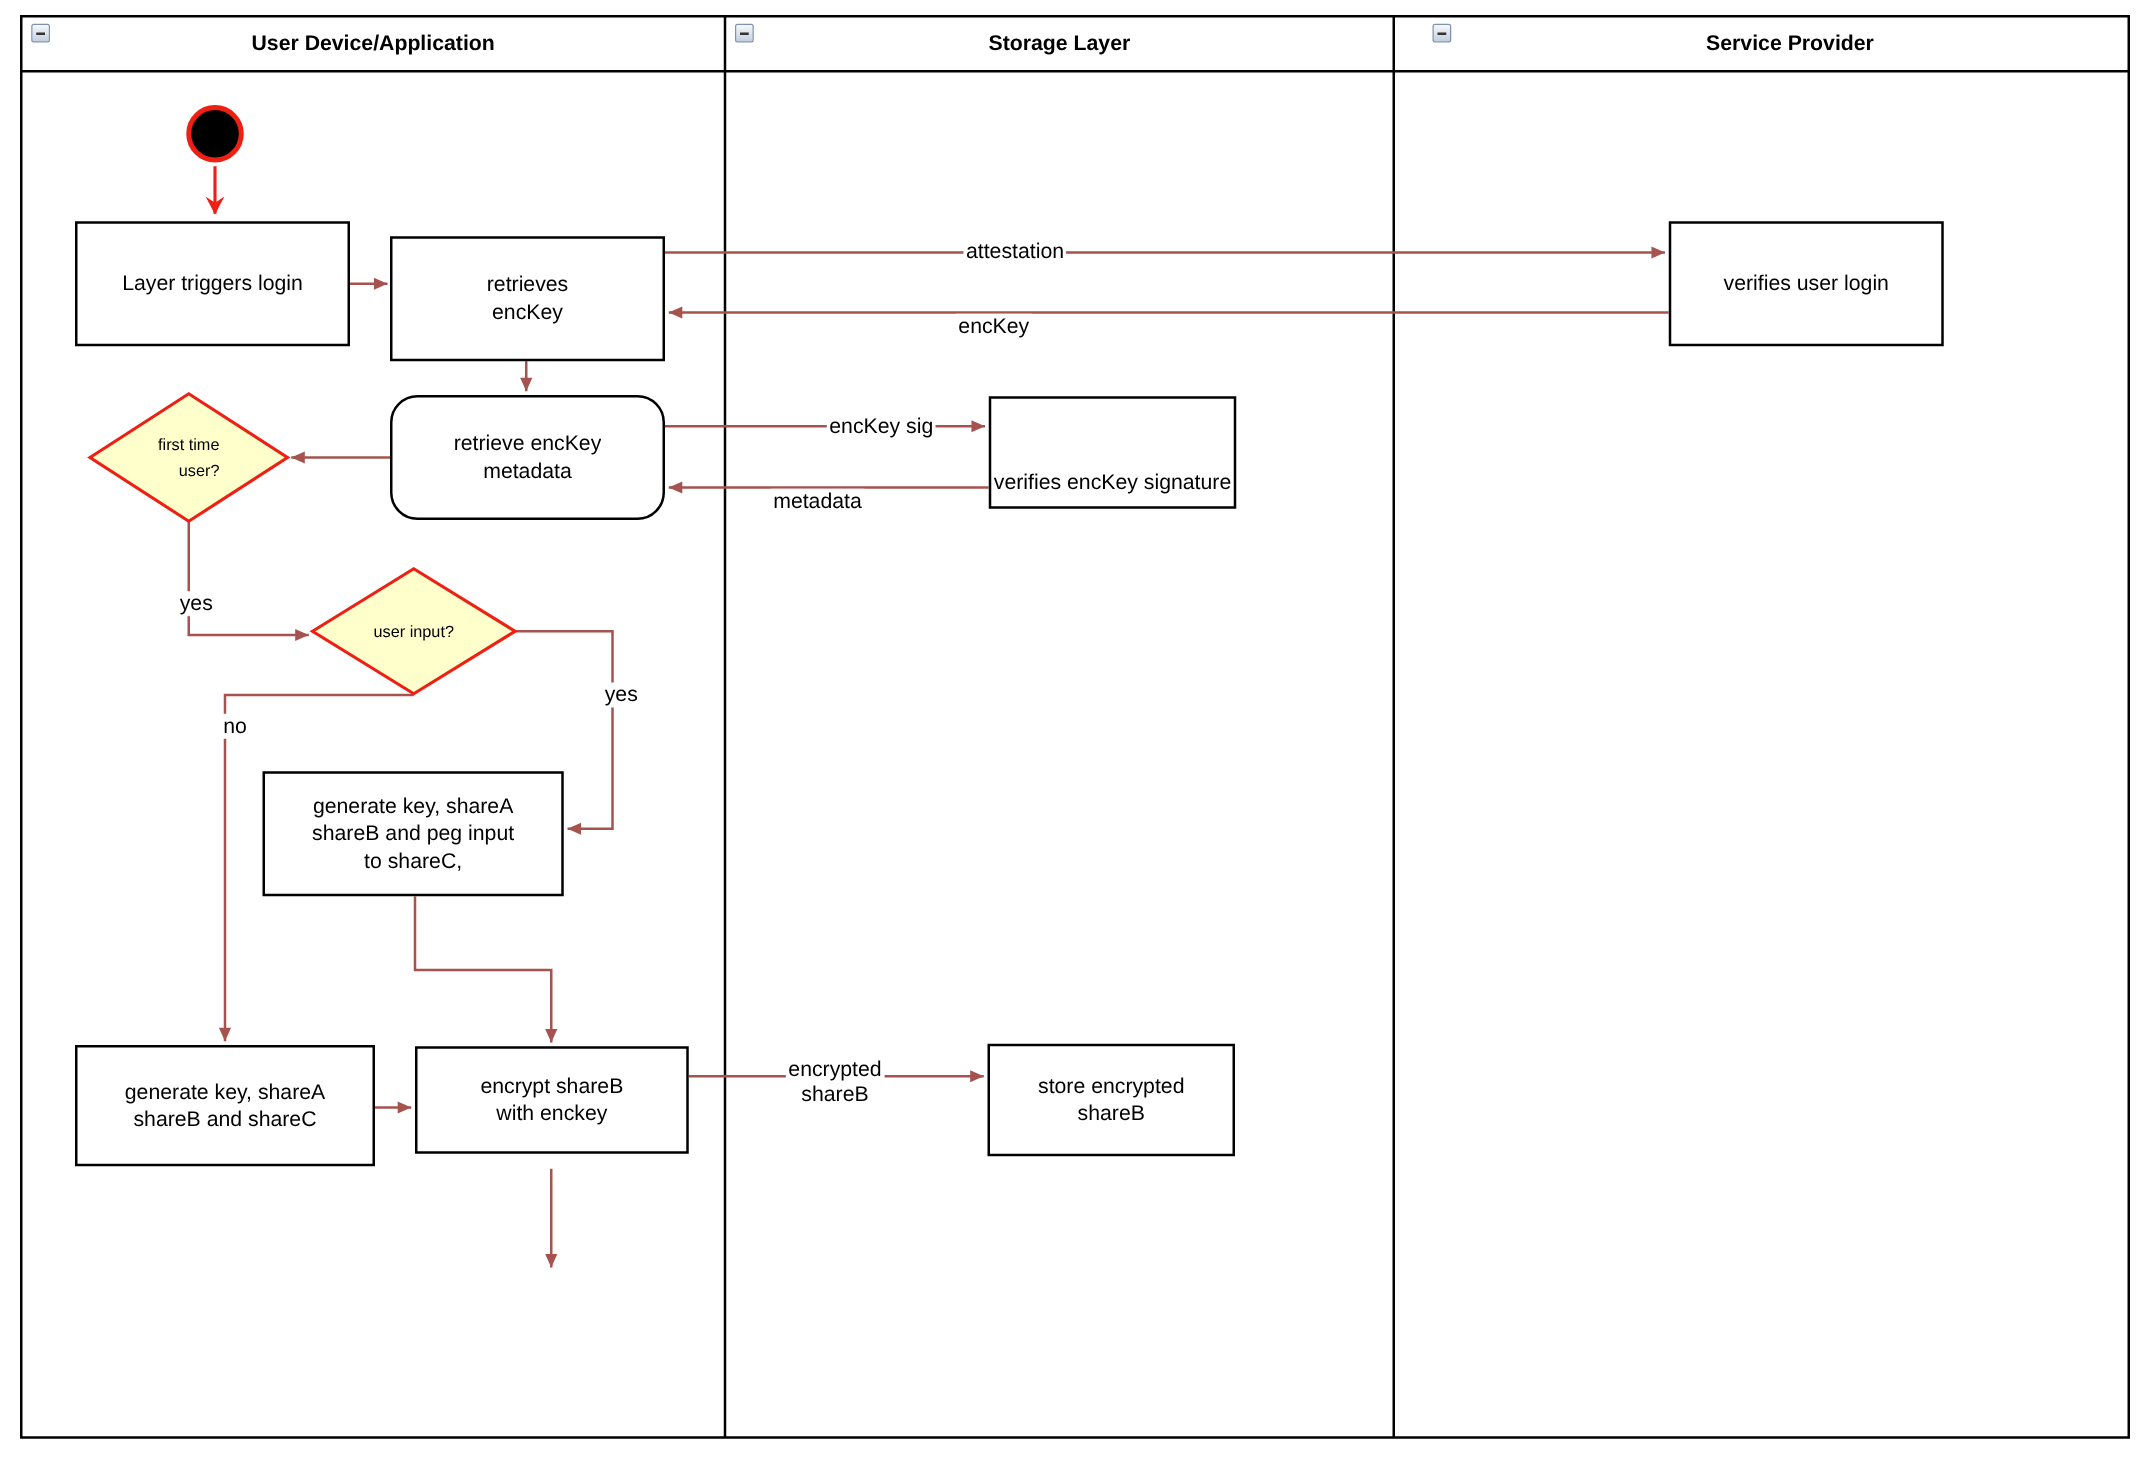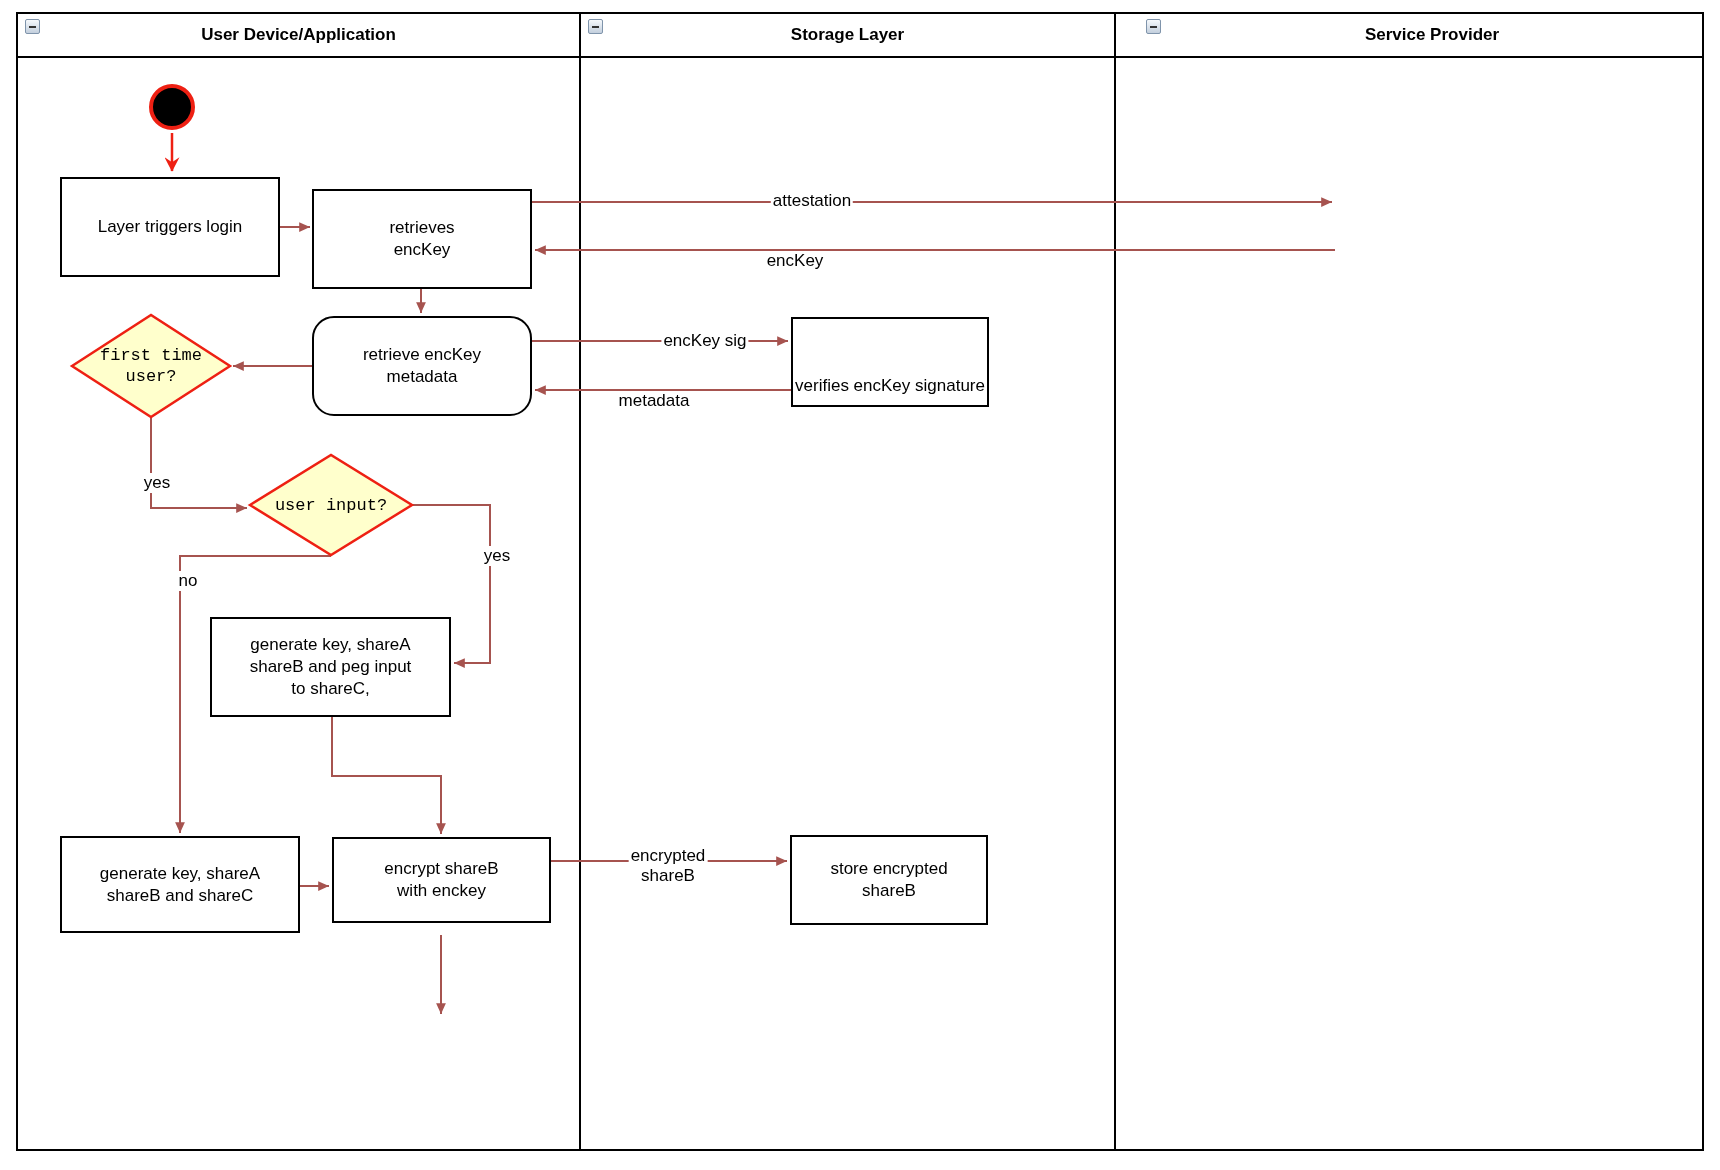--- a/index.html
+++ b/index.html
@@ -9,22 +9,22 @@
   .lane-header{position:absolute;top:13px;height:44px;display:flex;align-items:center;
           justify-content:center;font-size:17px;font-weight:bold;color:#000;}
   .collapse{position:absolute;left:8px;top:6px;width:15px;height:15px;box-sizing:border-box;
           border:1px solid #7f94ab;border-radius:2px;
           background:linear-gradient(#f6f9fc,#c3cfdd);display:flex;align-items:center;justify-content:center;}
   .collapse .bar{width:7px;height:2px;background:#333;}
   .node{position:absolute;display:flex;align-items:center;justify-content:center;
           box-sizing:border-box;border:2px solid #000;background:#fff;text-align:center;
           font-size:17px;line-height:22px;color:#000;white-space:pre-line;}
   .node .nowrap{white-space:nowrap;margin-top:48px;}
-  .dtext{position:absolute;transform:translate(-50%,-50%);text-align:center;font-size:17px;
-          line-height:21px;color:#000;white-space:pre-line;font-family:Liberation Mono, monospace;}
+  .dtext{position:absolute;transform:translate(-50%,-50%);text-align:right;font-size:13px;
+          line-height:21px;color:#000;white-space:pre-line;}
   .elabel{position:absolute;transform:translate(-50%,-50%);background:#fff;padding:0 2px;
           text-align:center;font-size:17px;line-height:20px;color:#000;white-space:pre-line;}
 </style>
 </head>
 <body>
 
 <div class="canvas">
 
   <svg width="1720" height="1170" viewBox="0 0 1720 1170">
     <defs>
@@ -87,20 +87,21 @@
   <div class="lane-header" style="left:1115px;width:588px;margin-left:23px;">
     <span class="collapse">
         <span class="bar"></span>
       </span>
     <span>Service Provider</span>
   </div>
 
   <div class="node" style="left:60px;top:177px;width:220px;height:100px;">Layer triggers login</div>
   <div class="node" style="left:312px;top:176px;width:220px;height:100px;margin-top:13px;">retrieves
 encKey</div>
+  <div class="node" style="left:1335px;top:177px;width:220px;height:100px;">verifies user login</div>
   <div class="node" style="left:312px;top:316px;width:220px;height:100px;border-radius:22px;">retrieve encKey
 metadata</div>
   <div class="node" style="left:791px;top:317px;width:198px;height:90px;">
     <span class="nowrap">verifies encKey signature</span>
   </div>
   <div class="node" style="left:210px;top:617px;width:241px;height:100px;">generate key, shareA
 shareB and peg input
 to shareC,</div>
   <div class="node" style="left:60px;top:836px;width:240px;height:97px;">generate key, shareA
 shareB and shareC</div>

